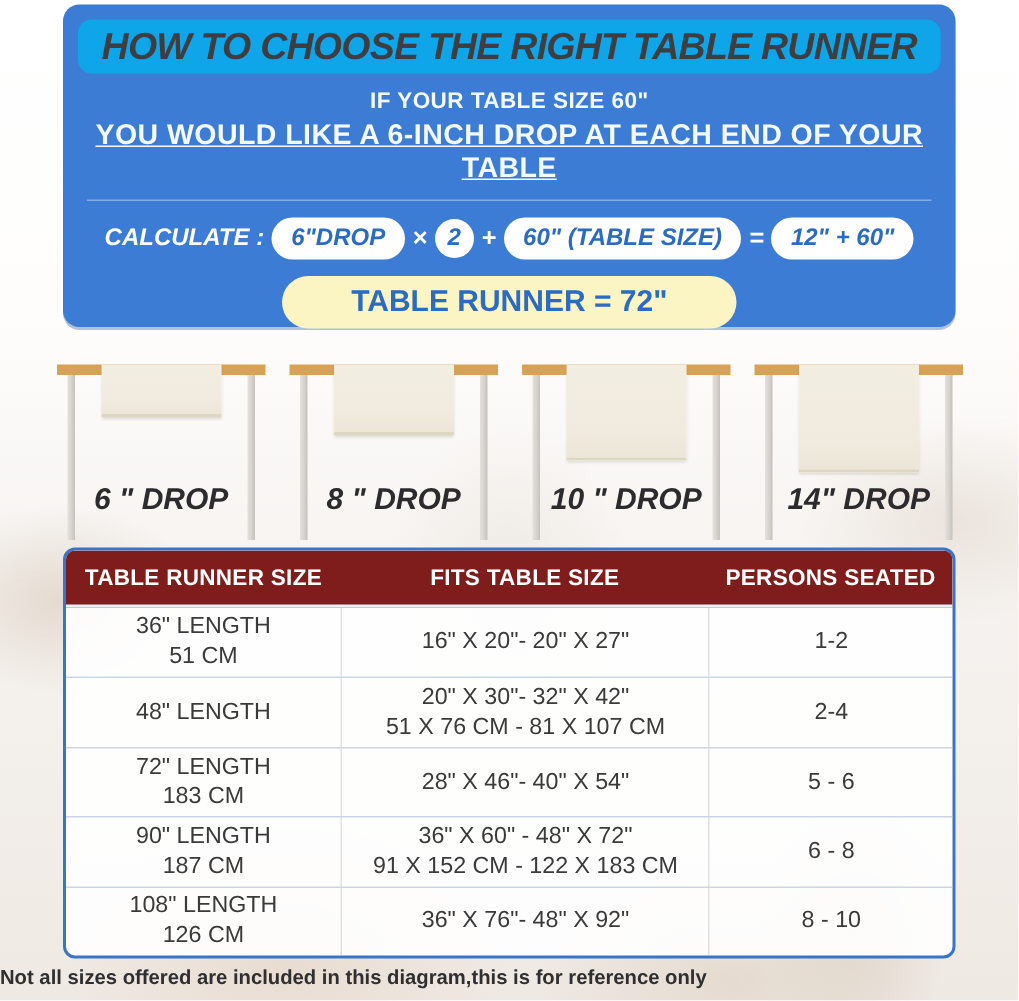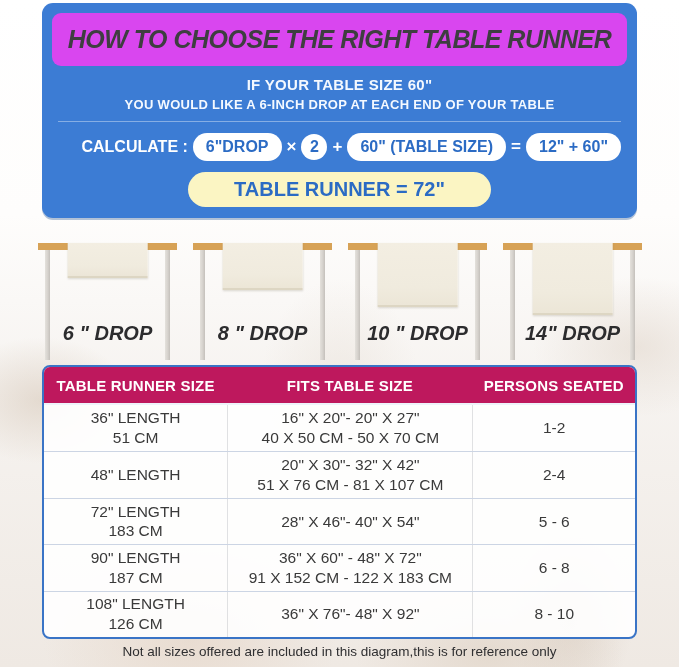--- a/index.html
+++ b/index.html
@@ -16,28 +16,28 @@
       radial-gradient(ellipse 190px 110px at 72% 98%, rgba(220,206,191,.55), transparent 70%),
       radial-gradient(ellipse 110px 150px at 50% 58%, rgba(231,223,214,.5), transparent 72%),
       radial-gradient(ellipse 90px 120px at 84% 93%, rgba(210,196,182,.45), transparent 70%),
       linear-gradient(180deg,#ffffff 0%,#fefdfc 32%,#f6f3f0 58%,#efe9e3 100%);
   }
 
   
   .top-panel { position:absolute; left:42px; top:3px; width:595px; height:215px;
     background:#3c7cd4; border-radius:11px;
     box-shadow:0 2px 0 rgba(38,82,145,.35); }
-  .title-bar { margin:10px 10px 0; height:53px; background:#d946ef; border-radius:9px;
+  .title-bar { margin:10px 10px 0; height:36px; background:#0ea5e9; border-radius:9px;
     display:flex; align-items:center; justify-content:center; }
   .title-bar span { font-size:25px; font-weight:800; font-style:italic;
     color:#3e3e40; letter-spacing:-0.5px; white-space:nowrap; }
   .sub1 { margin-top:10px; text-align:center; color:#f4f9ff; font-weight:700; font-size:15px; letter-spacing:.3px; }
-  .sub2 { margin-top:4px; text-align:center; color:#f4f9ff; font-weight:700; font-size:13px; letter-spacing:.3px; }
+  .sub2 { margin-top:4px; text-align:center; color:#f4f9ff; font-weight:700; font-size:19px; letter-spacing:.3px;text-decoration:underline; }
   .divider { height:1px; background:rgba(255,255,255,.38); margin:9px 16px 0; }
-  .calc-row { display:flex; align-items:center; justify-content:flex-end; gap:5px; margin-top:11px; padding:0 16px; }
+  .calc-row { display:flex; align-items:center; justify-content:center; gap:5px; margin-top:11px; padding:0 1px;font-style:italic; }
   .calc-label { color:#ffffff; font-weight:800; font-size:16px; white-space:nowrap; }
   .pill { background:#ffffff; border-radius:17px; padding:5px 13px; color:#2b6bc4;
     font-weight:800; font-size:16px; white-space:nowrap; }
   .op { color:#ffffff; font-weight:800; font-size:17px; }
   .circle2 { width:26px; height:26px; border-radius:50%; background:#ffffff; color:#2b6bc4;
     font-weight:800; font-size:16px; display:flex; align-items:center; justify-content:center; }
   .result-pill { margin:11px auto 0; width:max-content; padding:6px 46px;
     background:#fbf5c3; border-radius:19px; color:#2b6bc4; font-weight:800; font-size:20px; }
 
   
@@ -52,31 +52,31 @@
     background:linear-gradient(180deg,#f3eee2 0%,#f0ebde 70%,#ece6d7 100%);
     border-bottom:2px solid #ddd6c3; box-shadow:0 1px 2px rgba(120,110,90,.25); }
   .drop-label { position:absolute; left:0; right:0; top:82px; text-align:center;
     font-size:20px; font-weight:800; font-style:italic; color:#2c2c2e; white-space:nowrap; }
 
   
   .size-table { position:absolute; left:42px; top:365px; width:595px;
     border:2px solid #3a74c6; border-radius:8px; overflow:hidden;
     background:rgba(255,255,255,.9); }
   .t-head { display:grid; grid-template-columns:31% 41.5% 27.5%;
-    background:#be185d; height:38px; align-items:center;
+    background:#7f1d1d; height:38px; align-items:center;
     border-bottom:2px solid #eef3fa; }
   .t-head .hcell { text-align:center; color:#ffffff; font-weight:800; font-size:15px; letter-spacing:.2px; }
   .t-row { display:grid; grid-template-columns:31% 41.5% 27.5%; height:46.4px; align-items:center; }
   .t-row + .t-row { border-top:1px solid #ccd5e4; }
   .cell { text-align:center; font-size:15.5px; color:#3a3a3a; line-height:1.28; }
   .cell.mid, .cell.last { border-left:1px solid rgba(170,172,178,.35); height:100%;
     display:flex; flex-direction:column; justify-content:center; }
 
-  .footer-note { position:absolute; left:0; right:0; top:644px; text-align:center;
-    font-size:13.5px; font-weight:400; color:#2f2f31; }
+  .footer-note { position:absolute; left:0; right:0; top:644px; 
+    font-size:13.5px; font-weight:700; color:#2f2f31; }
 </style>
 </head>
 <body>
 
 <div class="stage">
   <div class="bg-photo"></div>
 
   <div class="top-panel">
     <div class="title-bar">
       <span>HOW TO CHOOSE THE RIGHT TABLE RUNNER</span>
@@ -135,21 +135,20 @@
       <div class="hcell">PERSONS SEATED</div>
     </div>
 
     <div class="t-row">
       <div class="cell">
         <div>36" LENGTH</div>
         <div>51 CM</div>
       </div>
       <div class="cell mid">
         <div>16" X 20"- 20" X 27"</div>
-        <div>40 X 50 CM - 50 X 70 CM</div>
       </div>
       <div class="cell last">
         <div>1-2</div>
       </div>
     </div>
 
     <div class="t-row">
       <div class="cell">
         <div>48" LENGTH</div>
       </div>

